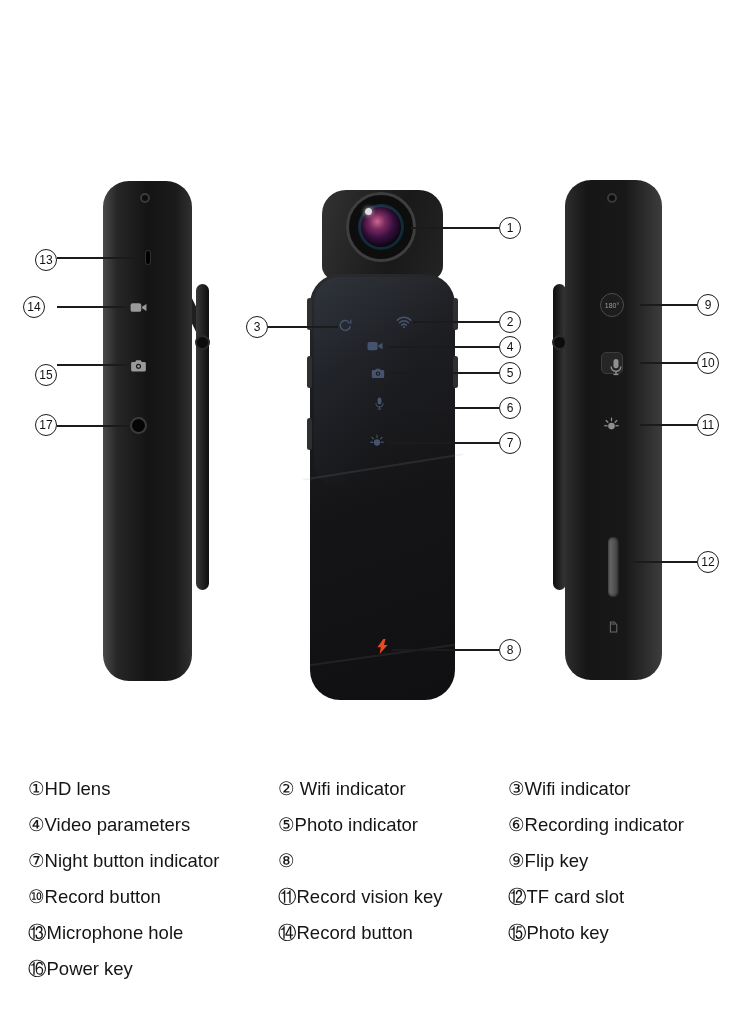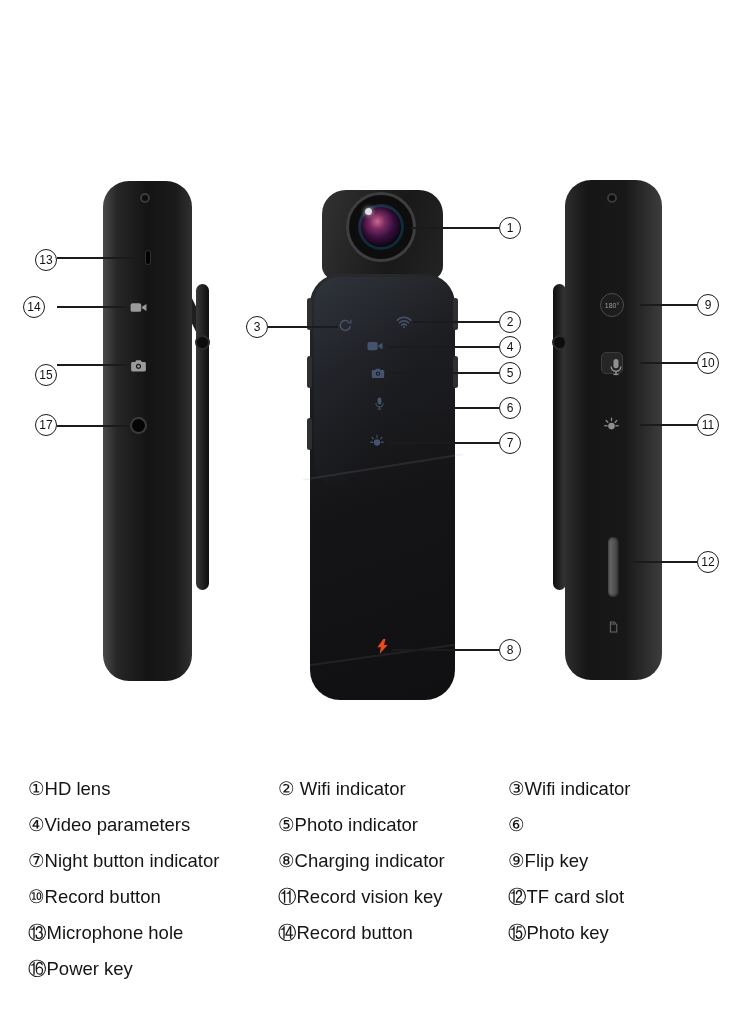--- a/index.html
+++ b/index.html
@@ -316,28 +316,28 @@
     <div class="legend-item">
         <span class="lg-num">④</span>
         <span class="lg-label">Video parameters</span>
       </div>
     <div class="legend-item">
         <span class="lg-num">⑤</span>
         <span class="lg-label">Photo indicator</span>
       </div>
     <div class="legend-item">
         <span class="lg-num">⑥</span>
+        <span class="lg-label">Recording indicator</span>
       </div>
     <div class="legend-item">
         <span class="lg-num">⑦</span>
         <span class="lg-label">Night button indicator</span>
       </div>
     <div class="legend-item">
         <span class="lg-num">⑧</span>
-        <span class="lg-label">Charging indicator</span>
       </div>
     <div class="legend-item">
         <span class="lg-num">⑨</span>
         <span class="lg-label">Flip key</span>
       </div>
     <div class="legend-item">
         <span class="lg-num">⑩</span>
         <span class="lg-label">Record button</span>
       </div>
     <div class="legend-item">

